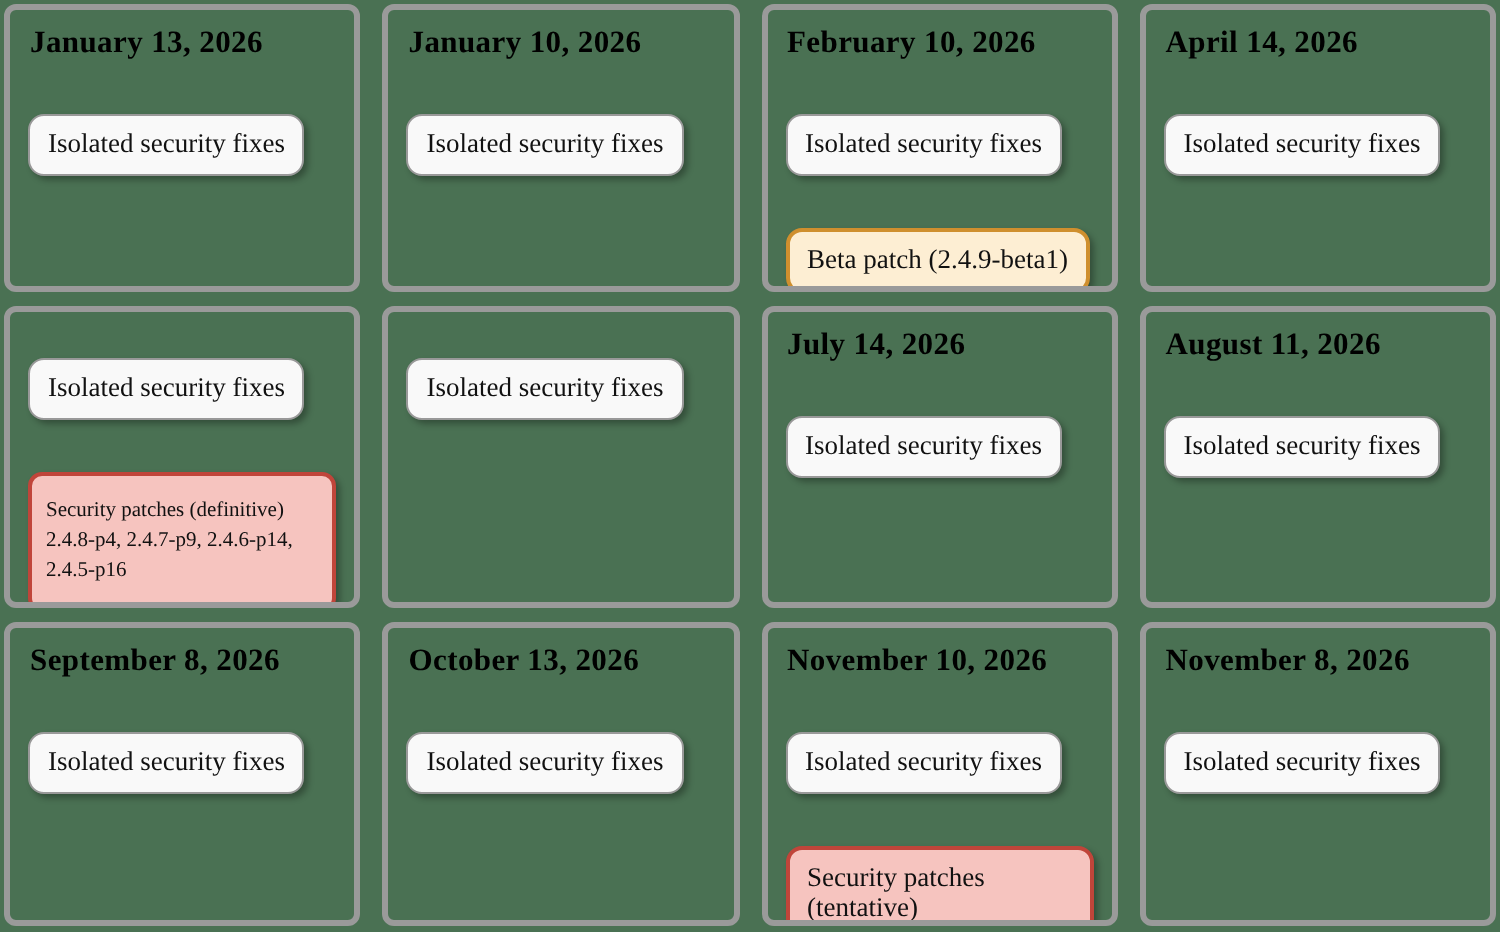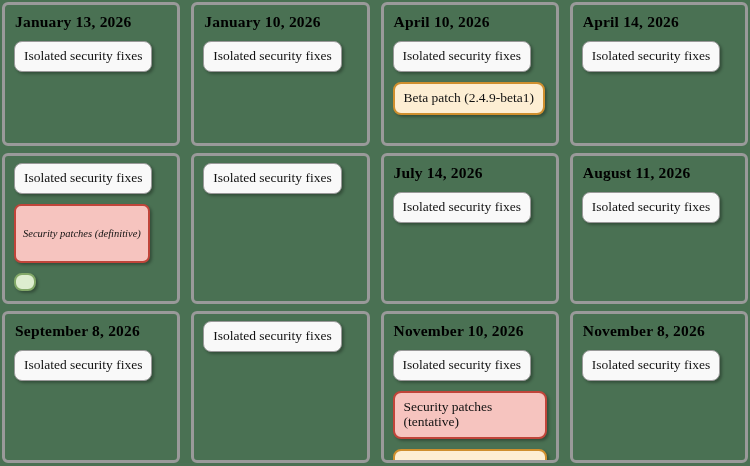--- a/index.html
+++ b/index.html
@@ -47,43 +47,43 @@
   .badge {
     box-sizing: border-box;
     max-width: 100%;
     padding: 7px 9px;
     border-radius: 8px;
     font-size: 13.5px;
     line-height: 1.1;
     color: #111;
     box-shadow: 2px 2px 3px rgba(0,0,0,0.3);
     background: #fff;
+    margin-top: 16px;
   }
   .badge.white {
     background: var(--white-badge-bg, #f9f9f9);
     border: 1px solid var(--white-badge-border, #999999);
   }
   .badge.pink {
     background: var(--pink-badge-bg, #f6c4bf);
     border: 2px solid var(--pink-badge-border, #c0453a);
   }
   .badge.orange {
     background: var(--orange-badge-bg, #fdeed3);
     border: 2px solid var(--orange-badge-border, #cf8f2e);
   }
   .badge.green {
     background: var(--green-badge-bg, #ddedcf);
     border: 2px solid var(--green-badge-border, #82a868);
   }
   .badge.small {
     font-size: 10.5px;
     line-height: 1.45;
-    padding: 20px 7px;
+    padding: 10px 7px;
     border-radius: 7px;
-    font-style: italic;
   }
 </style>
 </head>
 <body>
 
 <div class="grid" id="grid">
   <section class="card">
     <h2 class="title">January 13, 2026</h2>
     <div class="badges">
   <div class="badge white">
@@ -95,21 +95,21 @@
   <section class="card">
     <h2 class="title">January 10, 2026</h2>
     <div class="badges">
   <div class="badge white">
     <div>Isolated security fixes</div>
   </div>
 </div>
   </section>
 
   <section class="card">
-    <h2 class="title">April 10, 2026</h2>
+    <h2 class="title">February 10, 2026</h2>
     <div class="badges">
   <div class="badge white">
     <div>Isolated security fixes</div>
   </div>
 
   <div class="badge orange">
     <div>Beta patch (2.4.9-beta1)</div>
   </div>
 </div>
   </section>
@@ -124,20 +124,21 @@
   </section>
 
   <section class="card">
     <div class="badges">
   <div class="badge white">
     <div>Isolated security fixes</div>
   </div>
 
   <div class="badge pink small">
     <div>Security patches (definitive)</div>
+  <div>2.4.8-p4, 2.4.7-p9, 2.4.6-p14, 2.4.5-p16</div>
         </div>
 
   <div class="badge green">
     
   </div>
 </div>
   </section>
 
   <section class="card">
     <div class="badges">
@@ -168,20 +169,21 @@
   <section class="card">
     <h2 class="title">September 8, 2026</h2>
     <div class="badges">
   <div class="badge white">
     <div>Isolated security fixes</div>
   </div>
 </div>
   </section>
 
   <section class="card">
+    <h2 class="title">October 13, 2026</h2>
     <div class="badges">
   <div class="badge white">
     <div>Isolated security fixes</div>
   </div>
 </div>
   </section>
 
   <section class="card">
     <h2 class="title">November 10, 2026</h2>
     <div class="badges">

